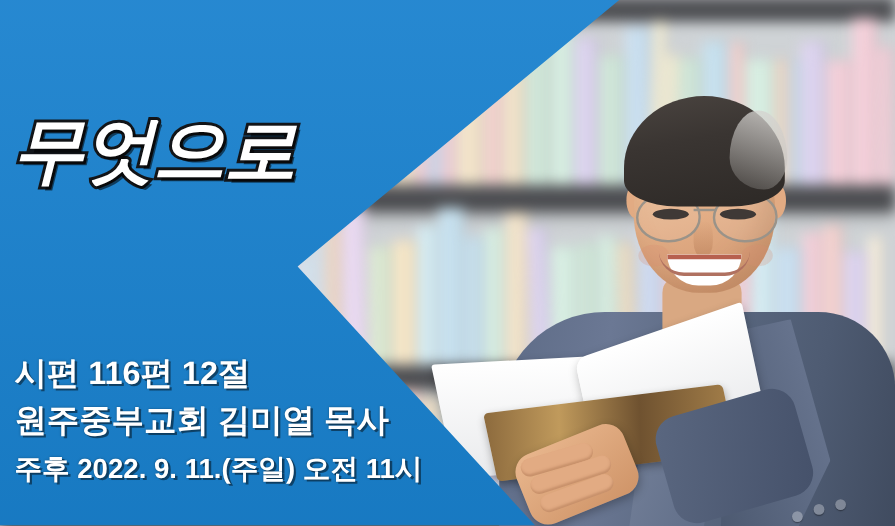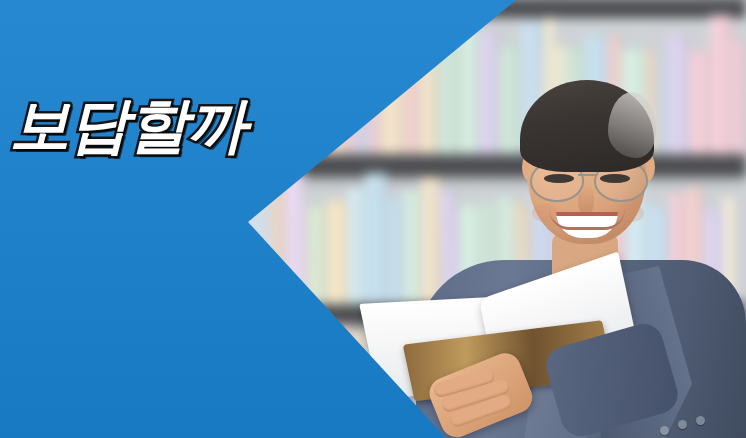--- a/index.html
+++ b/index.html
@@ -399,17 +399,22 @@
       </div>
       <div class="cuff"></div>
     </div>
   </div>
 
   <div class="blue-panel"></div>
   <div class="blue-edge-glow"></div>
 
 
   <div class="title">
-    <span class="ln">보답할까</span>
+    <span class="ln">무엇으로</span>
   </div>
 
+  <div class="subblock">
+    <span class="s s1">시편 116편 12절</span>
+    <span class="s s2">원주중부교회 김미열 목사</span>
+    <span class="s s3">주후 2022. 9. 11.(주일) 오전 11시</span>
+  </div>
 
 </div>
 
 </body></html>

